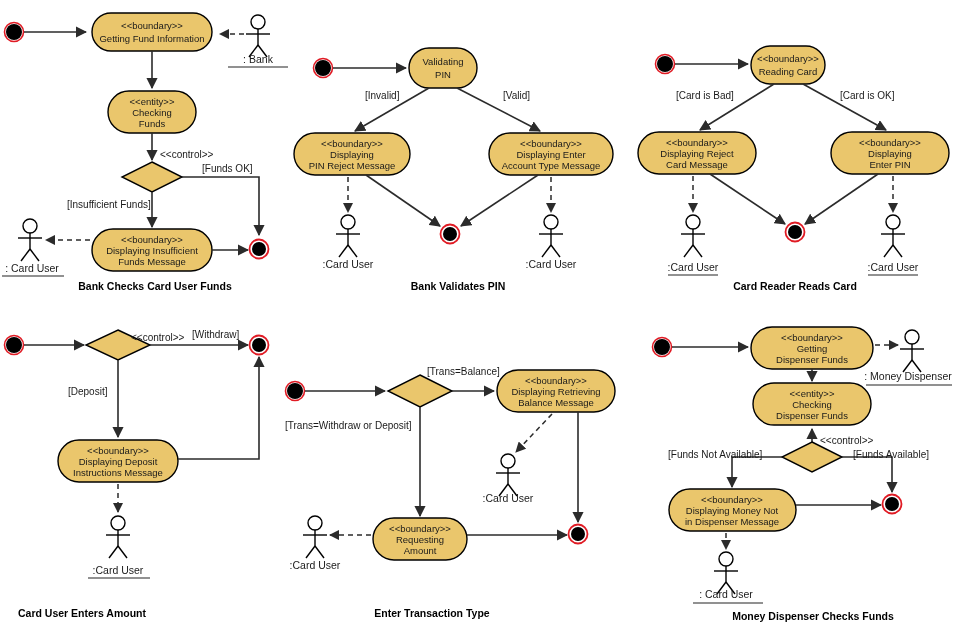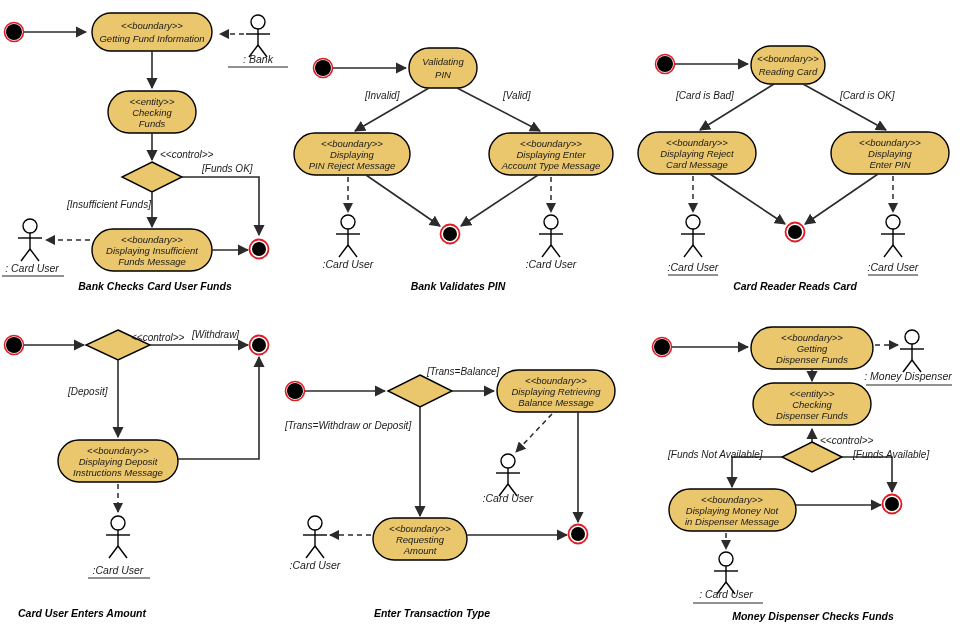--- a/index.html
+++ b/index.html
@@ -1,21 +1,21 @@
 <!DOCTYPE html>
 <html><head>
 <meta charset="utf-8">
 <style>
   html,body{margin:0;padding:0;background:#ffffff;}
   body{
     width:960px;height:625px;overflow:hidden;
     font-family:"Liberation Sans", sans-serif;
     color:#000;
   }
-  #canvas{position:relative;width:784px;height:625px;font-style:italic;}
+  #canvas{position:relative;width:784px;height:625px;}
   svg#scene{position:absolute;left:0;top:0;width:960px;height:625px;display:block;}
   .nodeText{
     font-family:"Liberation Sans", sans-serif;
     font-size:9.5px;
     fill:#1a1a1a;
     text-anchor:middle;
     dominant-baseline:middle;
   }
   .guardText{
     font-family:"Liberation Sans", sans-serif;

